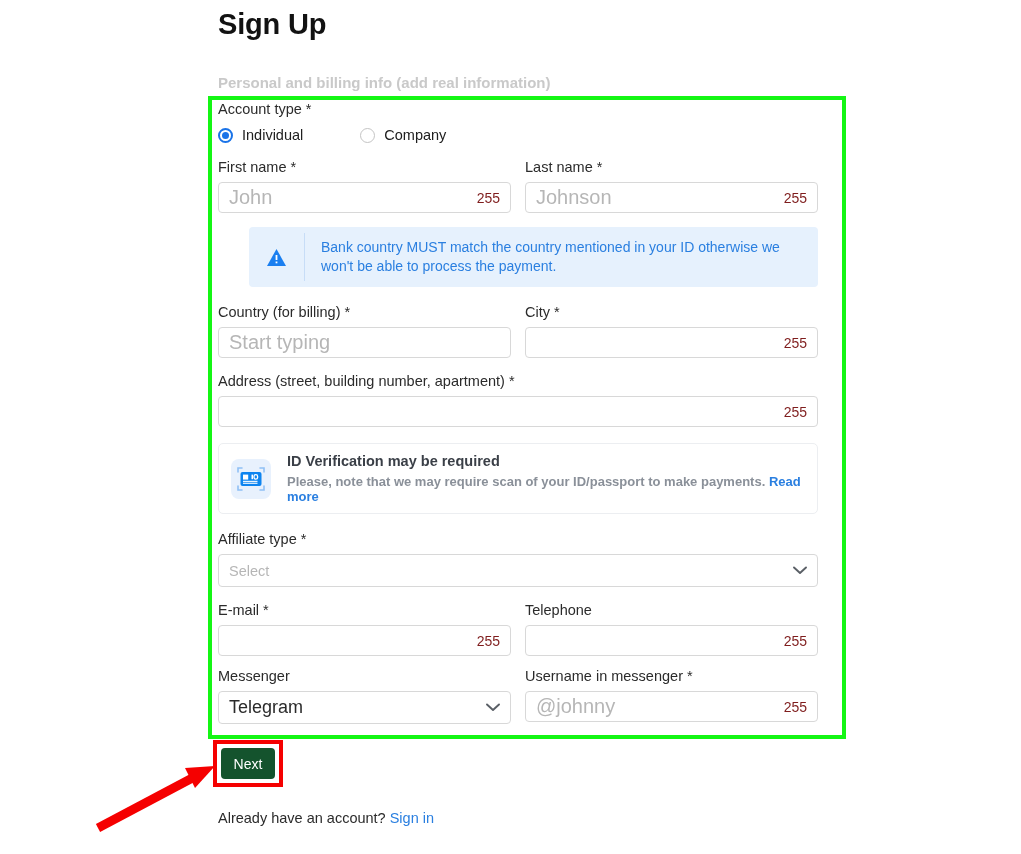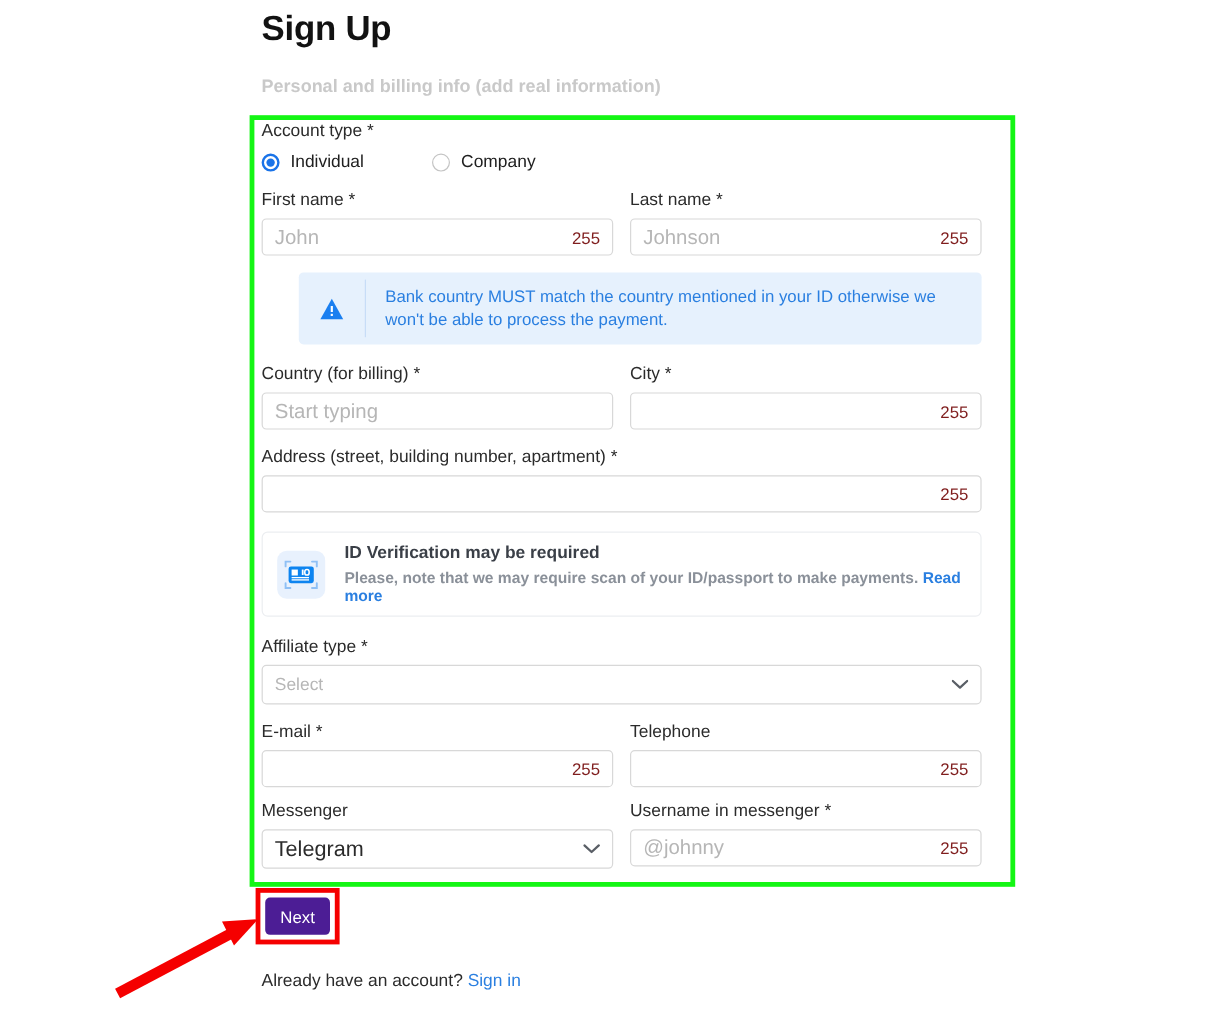--- a/index.html
+++ b/index.html
@@ -25,21 +25,21 @@
     left: 218px;
     top: 8px;
     font-size: 29px;
     font-weight: bold;
     color: #121212;
     letter-spacing: -0.2px;
   }
   .page-subtitle {
     position: absolute;
     left: 218px;
-    top: 64px;
+    top: 74px;
     font-size: 15px;
     font-weight: bold;
     color: #c9c9c9;
   }
 
   
   .green-frame {
     position: absolute;
     left: 208px;
     top: 96px;
@@ -78,21 +78,21 @@
     position: relative;
     height: 31px;
     border: 1px solid #d8d8d8;
     border-radius: 4px;
     background: #ffffff;
     display: flex;
     align-items: center;
     padding: 0 10px;
   }
   .input-box .ph {
-    font-size: 17px;
+    font-size: 20px;
     color: #b6b6b6;
     flex: 1;
     white-space: nowrap;
     overflow: hidden;
   }
   .input-box .counter {
     font-size: 14px;
     color: #7f1d1d;
     margin-left: auto;
     padding-left: 6px;
@@ -233,21 +233,21 @@
   .gap { height: 14px; }
   .gap-sm { height: 11px; }
 
   
   .next-btn {
     position: absolute;
     left: 221px;
     top: 748px;
     width: 54px;
     height: 31px;
-    background: #4c1d95;
+    background: #14532d;
     color: #ffffff;
     border: none;
     border-radius: 4px;
     font-size: 14px;
     font-family: "Liberation Sans", sans-serif;
     cursor: pointer;
     padding: 0;
   }
   .red-frame {
     position: absolute;

